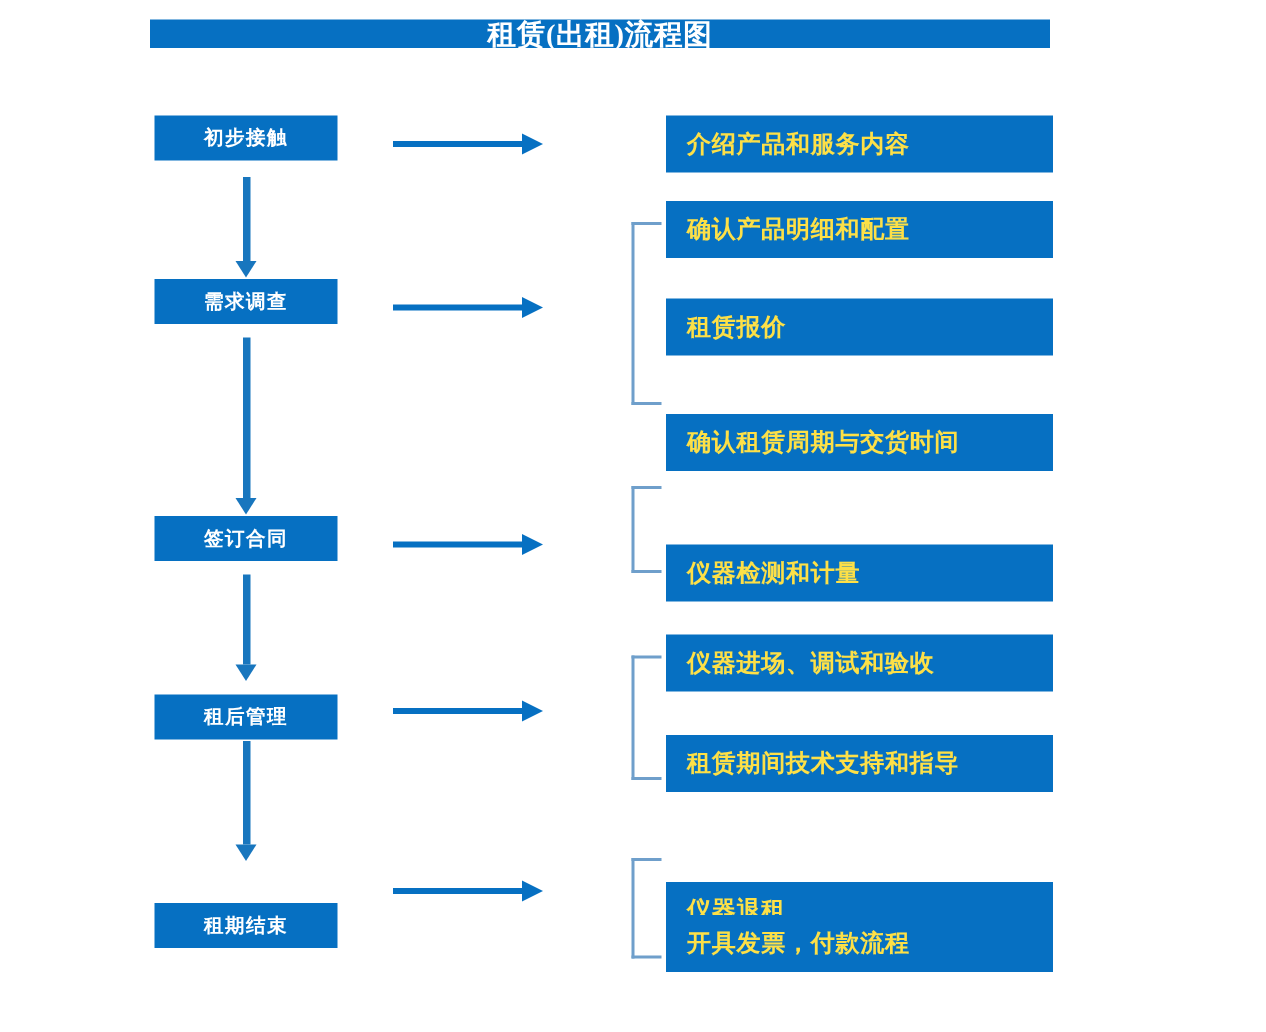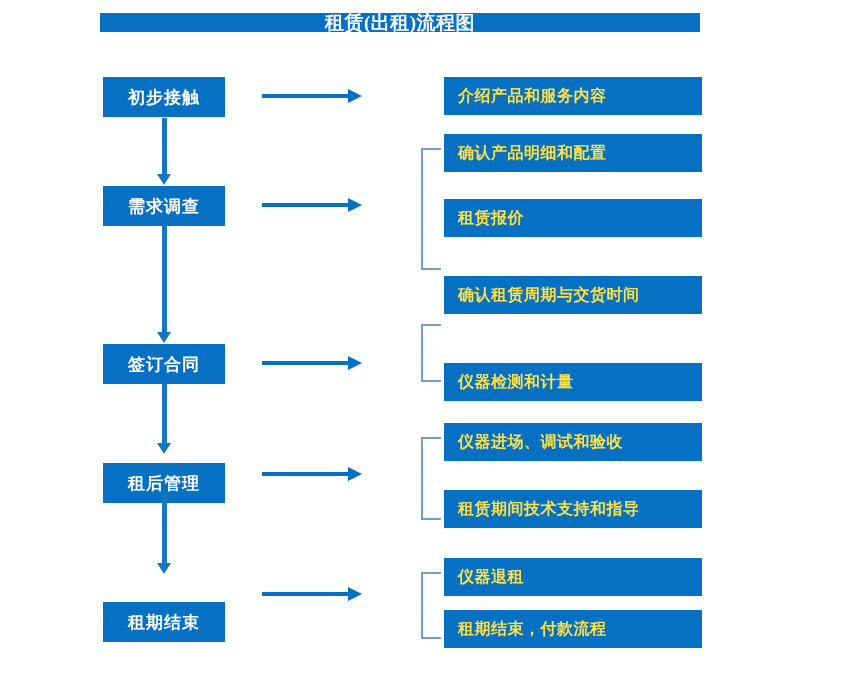--- a/index.html
+++ b/index.html
@@ -33,27 +33,27 @@
     font-size: 19px;
     font-weight: bold;
     letter-spacing: 0.5px;
   }
 
   
   .stage-box {
     position: absolute;
     left: 103px;
     width: 122px;
-    height: 40px;
+    height: 30px;
     background: #0670c2;
     color: #ffffff;
     display: flex;
     align-items: center;
     justify-content: center;
-    font-size: 17px;
+    font-size: 13px;
     font-weight: bold;
     letter-spacing: 1px;
   }
 
   
   .detail-box {
     position: absolute;
     left: 444px;
     width: 258px;
     height: 38px;
@@ -184,16 +184,16 @@
   <div class="bracket" style="top:437px; height:83px;"></div>
   <div class="bracket" style="top:572px; height:67px;"></div>
 
   <div class="detail-box" style="top:77px;">介绍产品和服务内容</div>
   <div class="detail-box" style="top:134px;">确认产品明细和配置</div>
   <div class="detail-box" style="top:199px;">租赁报价</div>
   <div class="detail-box" style="top:246px;margin-top:30px;">确认租赁周期与交货时间</div>
   <div class="detail-box" style="top:363px;">仪器检测和计量</div>
   <div class="detail-box" style="top:423px;">仪器进场、调试和验收</div>
   <div class="detail-box" style="top:490px;">租赁期间技术支持和指导</div>
-  <div class="detail-box" style="top:558px;">仪器退租</div>
-  <div class="detail-box" style="top:610px;">租期结束，付款流程</div>
+  <div class="detail-box" style="top:588px;">仪器退租</div>
+  <div class="detail-box" style="top:610px;">开具发票，付款流程</div>
 
 </div>
 
 </body></html>

